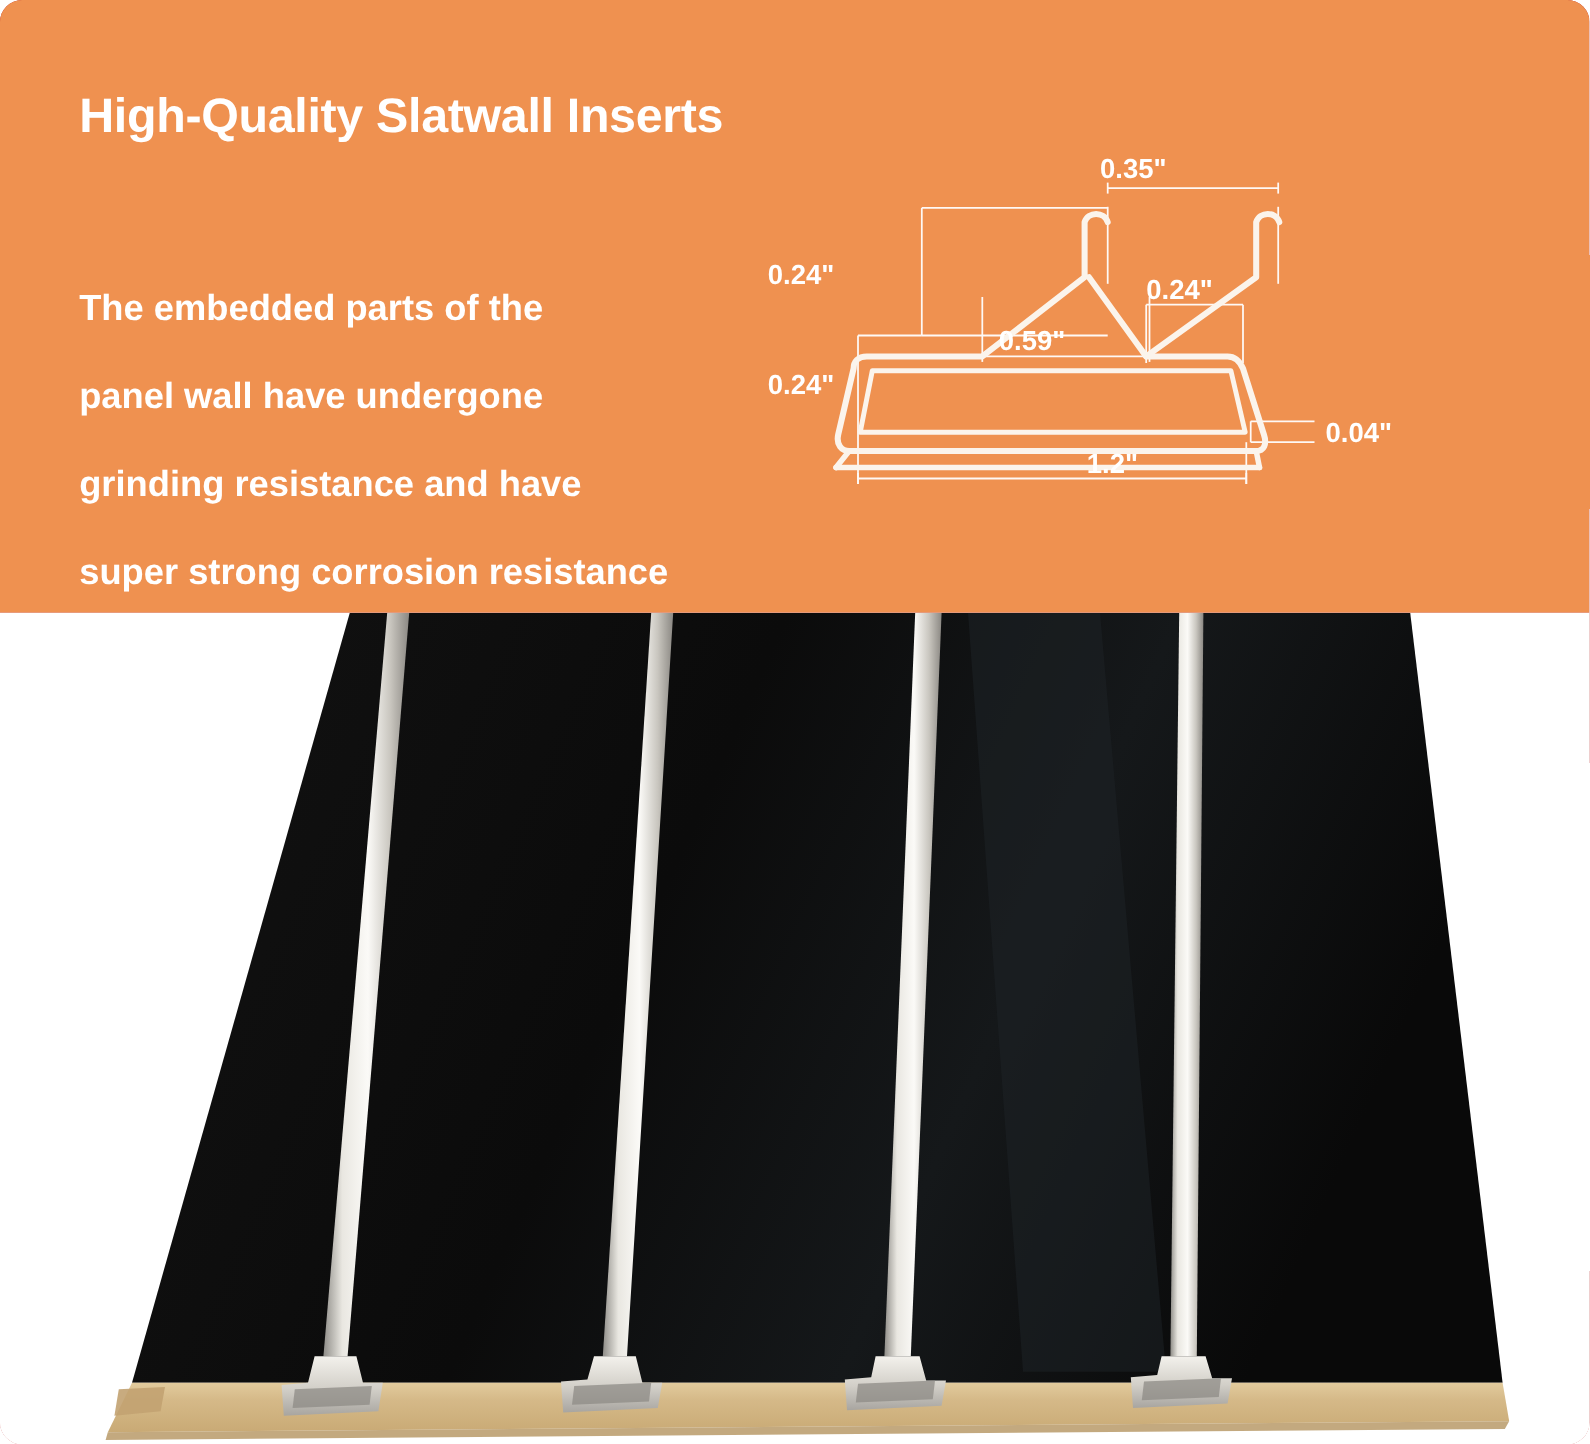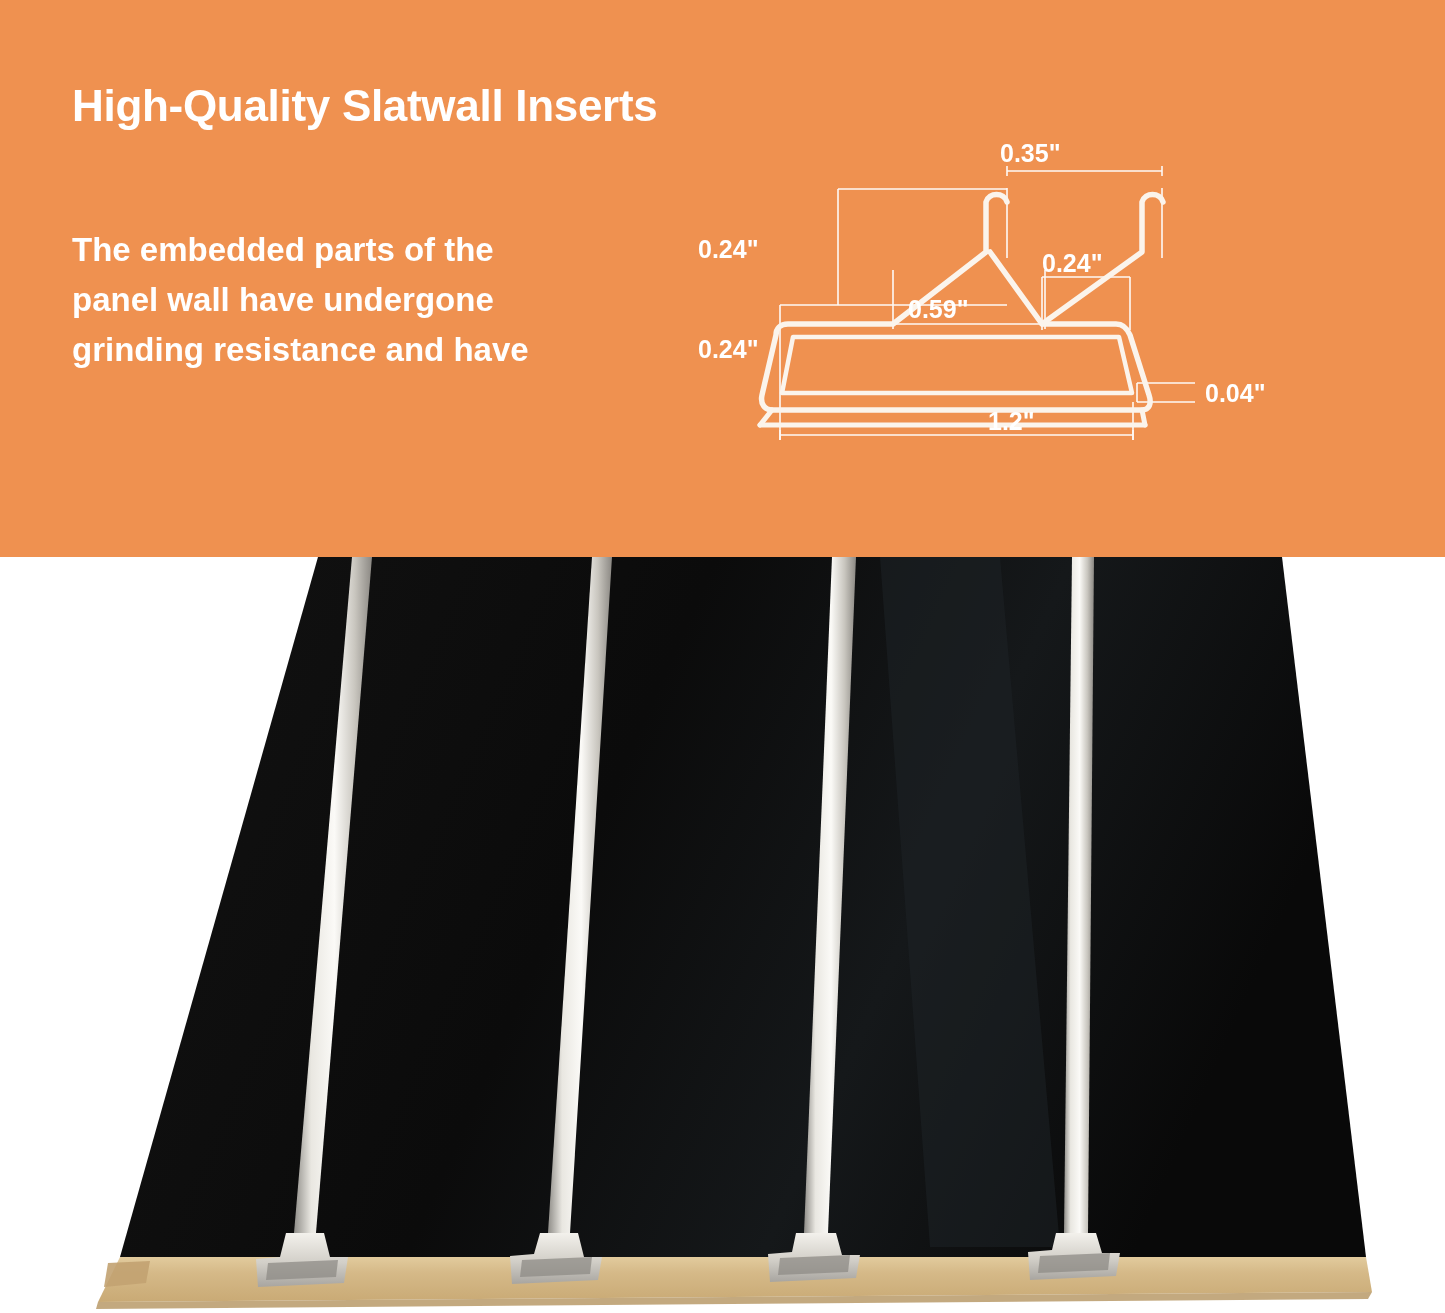--- a/index.html
+++ b/index.html
@@ -10,20 +10,21 @@
   }
   body {
     font-family: "Liberation Sans", sans-serif;
   }
   #page {
     position: relative;
     width: 1445px;
     height: 1313px;
     overflow: hidden;
     background: #b91c1c;
+    border-radius: 20px;
   }
 
   
   #banner {
     position: absolute;
     left: 0;
     top: 0;
     width: 1445px;
     height: 557px;
     background: #ef9150;
@@ -45,21 +46,21 @@
   #bodycopy {
     position: absolute;
     left: 72px;
     top: 225px;
     width: 640px;
     color: #ffffff;
     font-size: 33px;
     font-weight: bold;
     line-height: 1.52;
   }
-  #bodycopy .ln { display: block; white-space: nowrap; }
+  #bodycopy .ln { display: block; white-space: nowrap; margin-top: 30px; }
 
   
   #diagram {
     position: absolute;
     left: 690px;
     top: 130px;
     width: 755px;
     height: 330px;
   }
   #diagram svg { display: block; }
@@ -89,20 +90,21 @@
 <div id="page">
 
   <div id="banner">
 
     <div id="headline">High-Quality Slatwall Inserts</div>
 
     <div id="bodycopy">
       <span class="ln">The embedded parts of the</span>
       <span class="ln">panel wall have undergone</span>
       <span class="ln">grinding resistance and have</span>
+      <span class="ln">super strong corrosion resistance</span>
     </div>
 
     <div id="diagram">
       <svg width="755" height="330" viewBox="0 0 755 330" xmlns="http://www.w3.org/2000/svg">
 
         <g fill="none" stroke="#ffffff" stroke-width="1.6" opacity="0.95">
 
           <path d="M317,58 L317,128"></path>
           <path d="M472,58 L472,128"></path>
           <path d="M317,41 L472,41"></path>

